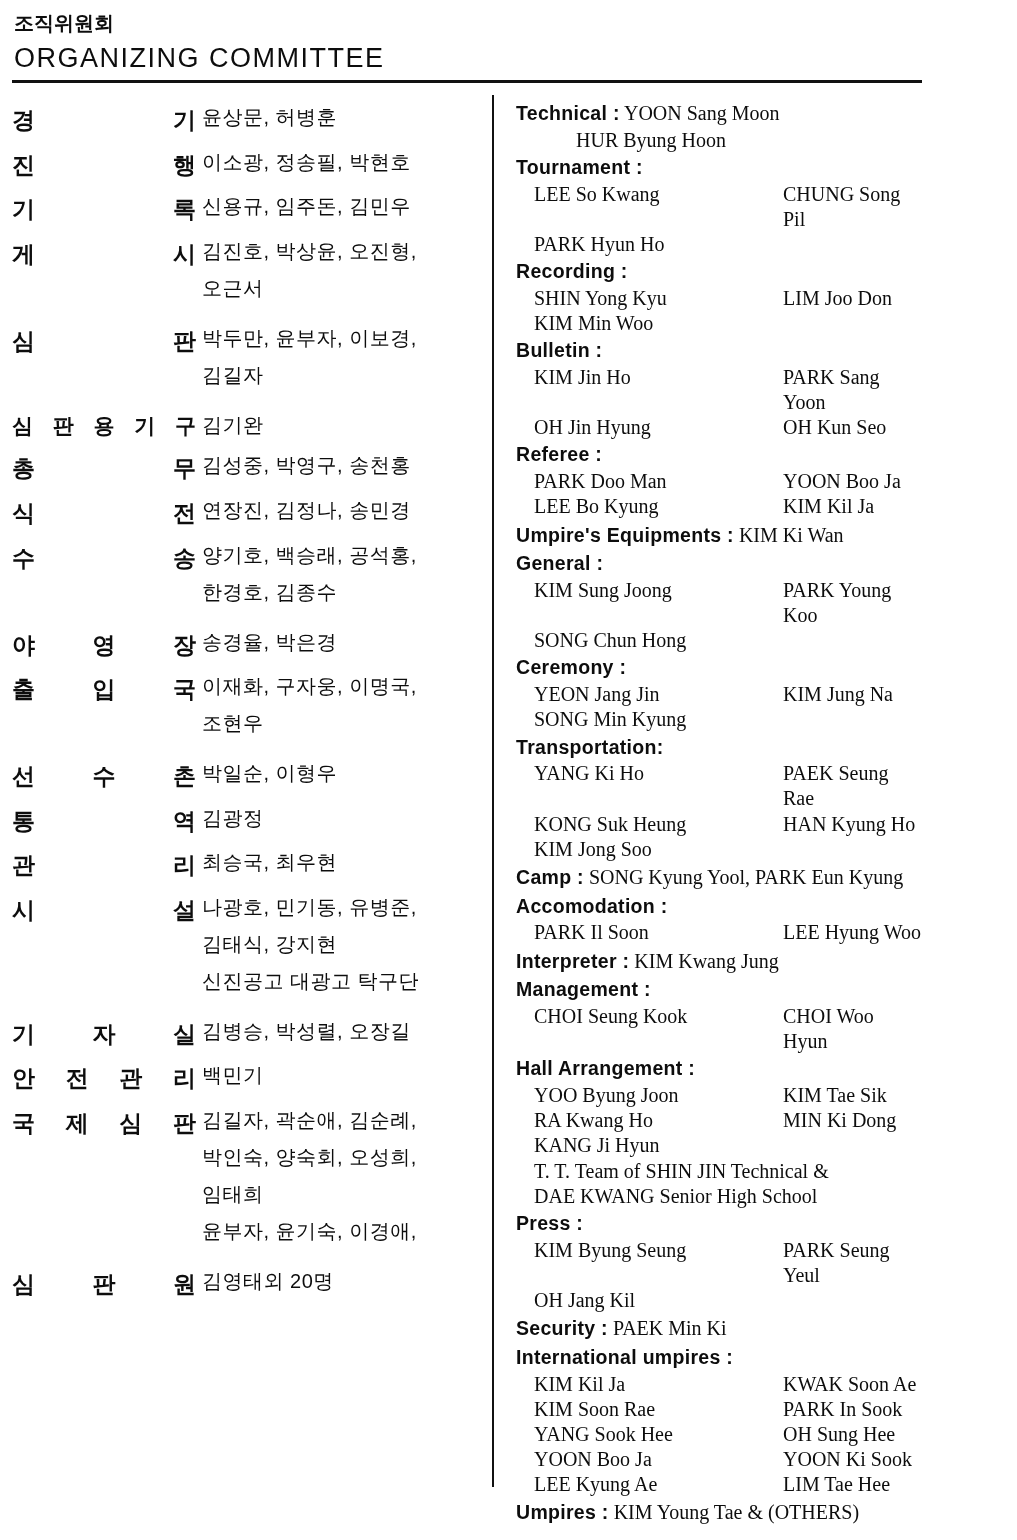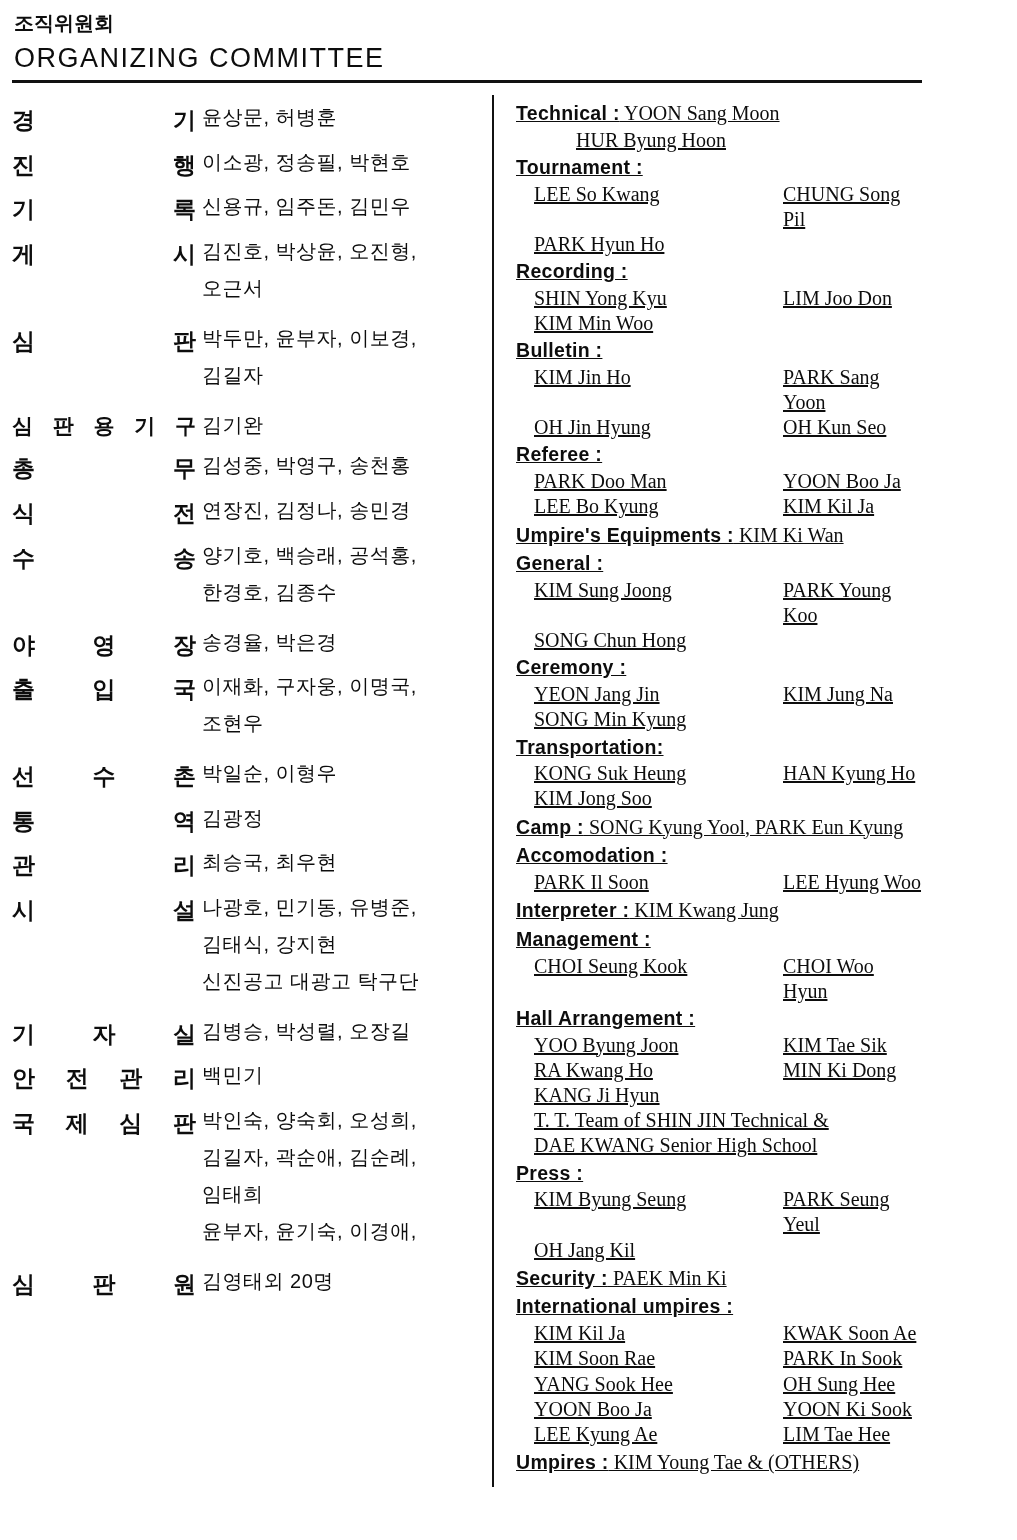--- a/index.html
+++ b/index.html
@@ -91,21 +91,21 @@
   .kvalue {
     font-family: "Liberation Sans", sans-serif;
     font-size: 20px;
     line-height: 1.85;
     letter-spacing: 0.5px;
     white-space: pre-line;
   }
   .kvalue .cont { display: block; }
 
   
-  .entry { margin-bottom: 1px; text-decoration: underline; }
+  .entry { margin-bottom: 1px; }
   .ehead {
     font-family: "Liberation Sans", sans-serif;
     font-weight: bold;
     font-size: 19.5px;
     letter-spacing: 0.3px;
     line-height: 1.42;
   }
   .ehead .inline-val {
     font-family: "Liberation Serif", serif;
     font-weight: normal;
@@ -267,21 +267,21 @@
           </div>
           <div class="kvalue"><span class="cont">백민기</span></div>
         </div>
         <div class="krow gap">
           <div class="klabel">
             <span>국</span>
             <span>제</span>
             <span>심</span>
             <span>판</span>
           </div>
-          <div class="kvalue"><span class="cont">박인숙, 양숙회, 오성희,</span><span class="cont">김길자, 곽순애, 김순례,</span><span class="cont">임태희</span><span class="cont">윤부자, 윤기숙, 이경애,</span></div>
+          <div class="kvalue"><span class="cont">김길자, 곽순애, 김순례,</span><span class="cont">박인숙, 양숙회, 오성희,</span><span class="cont">임태희</span><span class="cont">윤부자, 윤기숙, 이경애,</span></div>
         </div>
         <div class="krow">
           <div class="klabel">
             <span>심</span>
             <span>판</span>
             <span>원</span>
           </div>
           <div class="kvalue"><span class="cont">김영태외 20명</span></div>
         </div>
       </div>
@@ -372,20 +372,24 @@
             <div class="nrow">
               <span class="c1">SONG Min Kyung</span>
               <span class="c2"></span>
             </div>
           </div>
         </div>
         <div class="entry">
           <div class="ehead">Transportation:</div>
           <div class="enames">
             <div class="nrow">
+              <span class="c1">YANG Ki Ho</span>
+              <span class="c2">PAEK Seung Rae</span>
+            </div>
+            <div class="nrow">
               <span class="c1">KONG Suk Heung</span>
               <span class="c2">HAN Kyung Ho</span>
             </div>
             <div class="nrow">
               <span class="c1">KIM Jong Soo</span>
               <span class="c2"></span>
             </div>
           </div>
         </div>
         <div class="entry">

